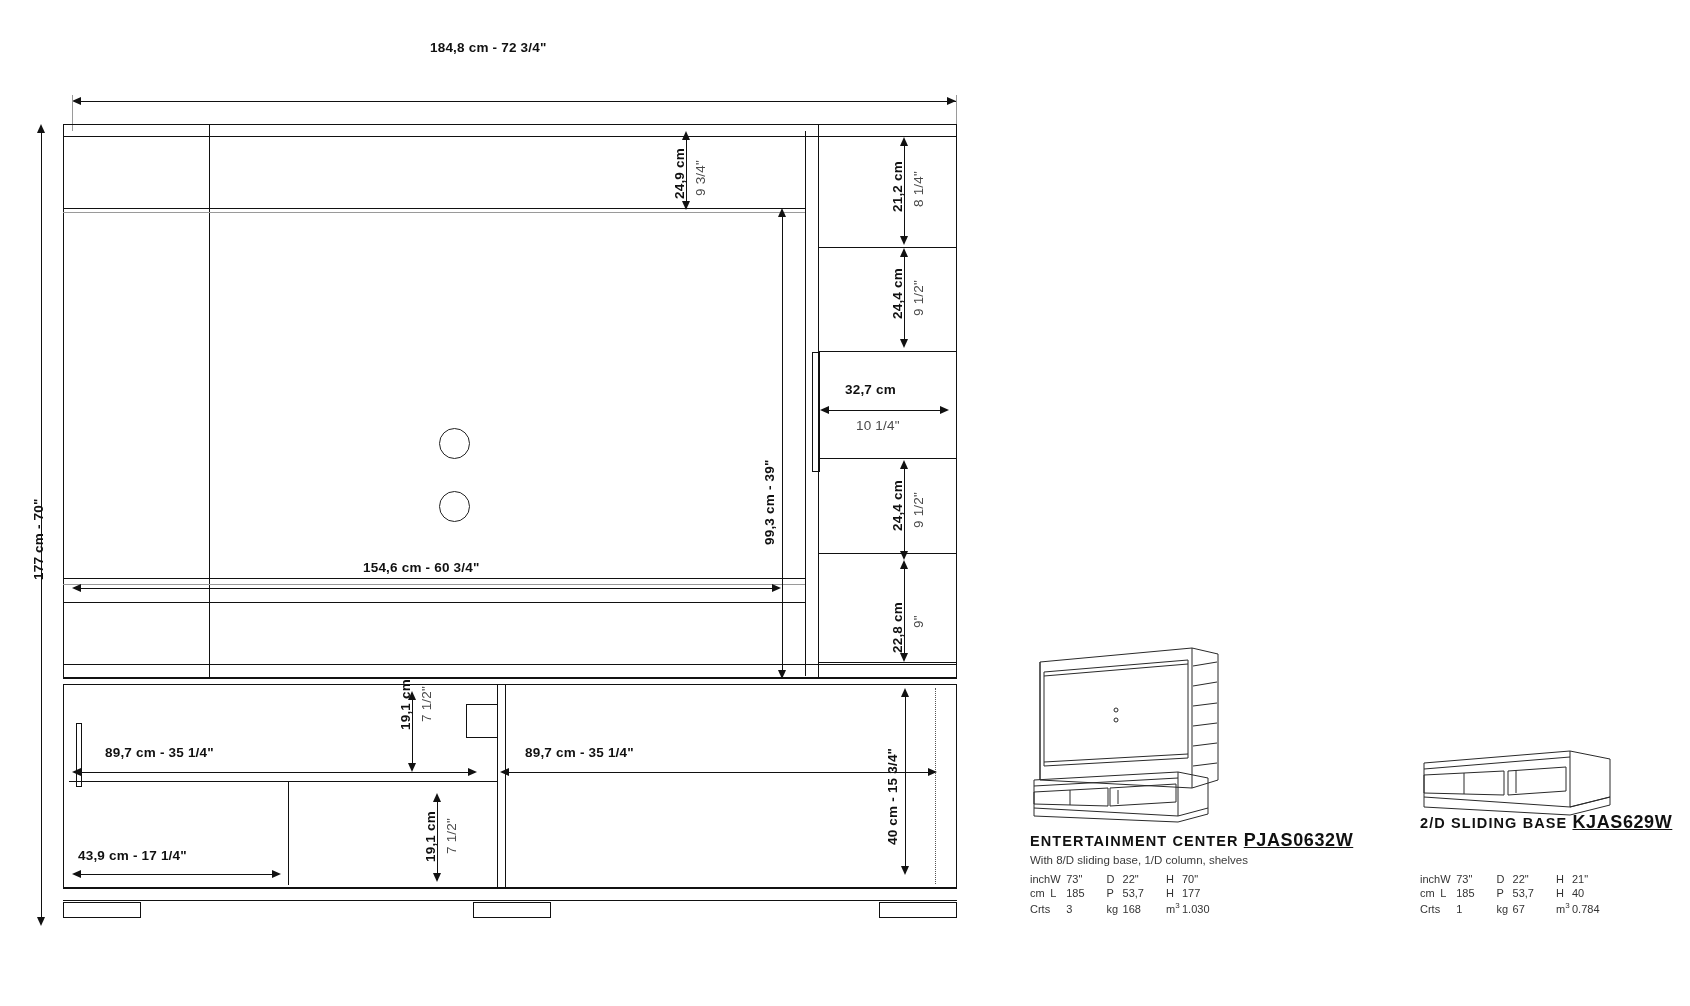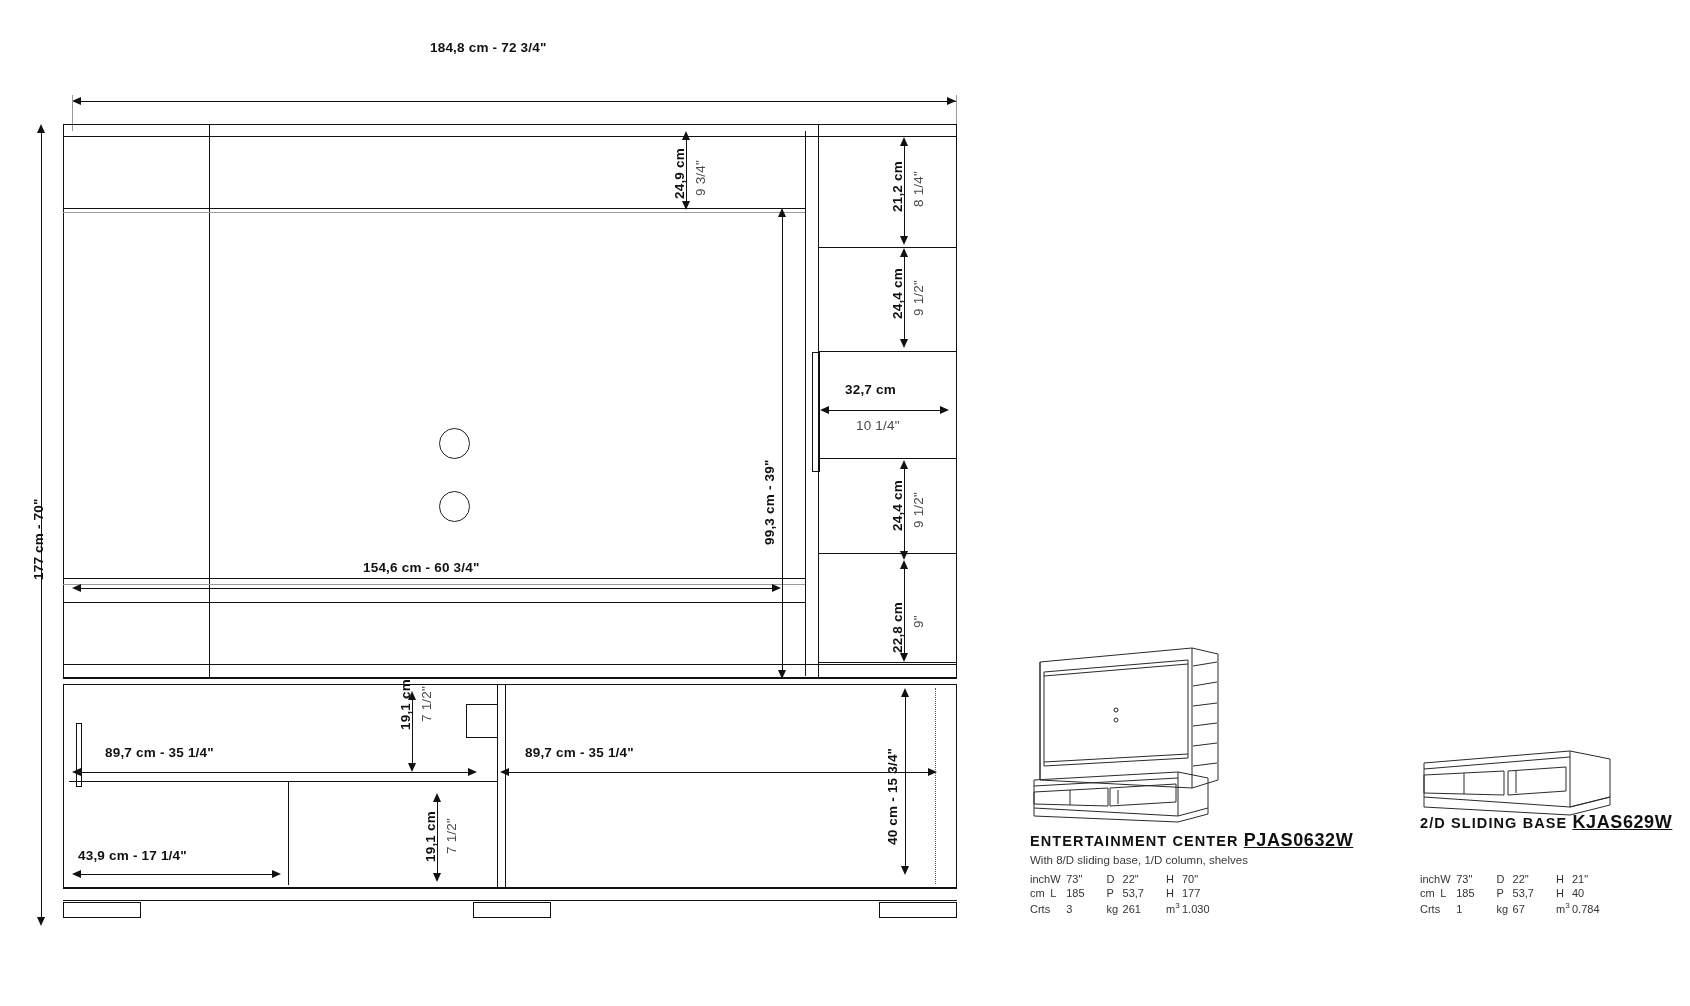--- a/index.html
+++ b/index.html
@@ -330,21 +330,21 @@
       <td class="k">P</td>
       <td class="v">53,7</td>
       <td class="k">H</td>
       <td class="v">177</td>
     </tr>
     <tr>
       <td class="lbl">Crts</td>
       <td class="k"></td>
       <td class="v">3</td>
       <td class="k">kg</td>
-      <td class="v">261</td>
+      <td class="v">168</td>
       <td class="k">m<sup>3</sup></td>
       <td class="v">1.030</td>
     </tr>
   </tbody>
     </table>
 
   <div class="thumb" style="left:1420px; top:745px;">
     <svg width="200" height="85" viewBox="0 0 200 85">
       <g fill="none" stroke="#2a2a2a" stroke-width="1">
         <path d="M4 18 L150 6 L190 14 L190 52 L150 62 L4 52 Z"></path>

